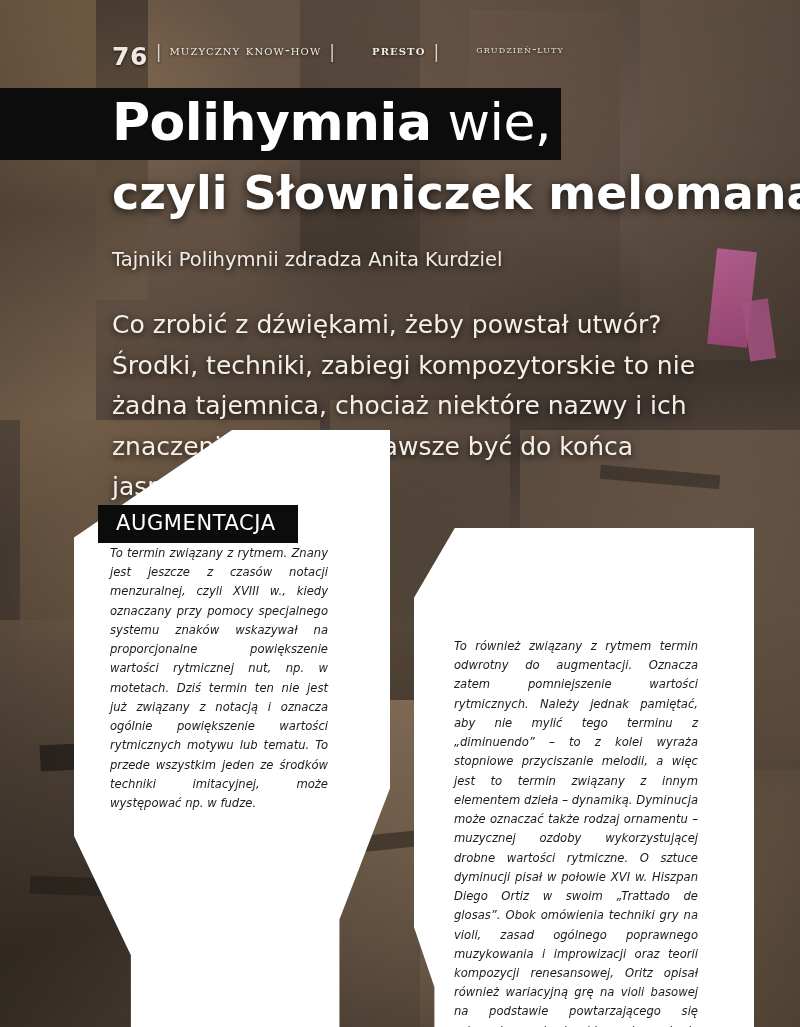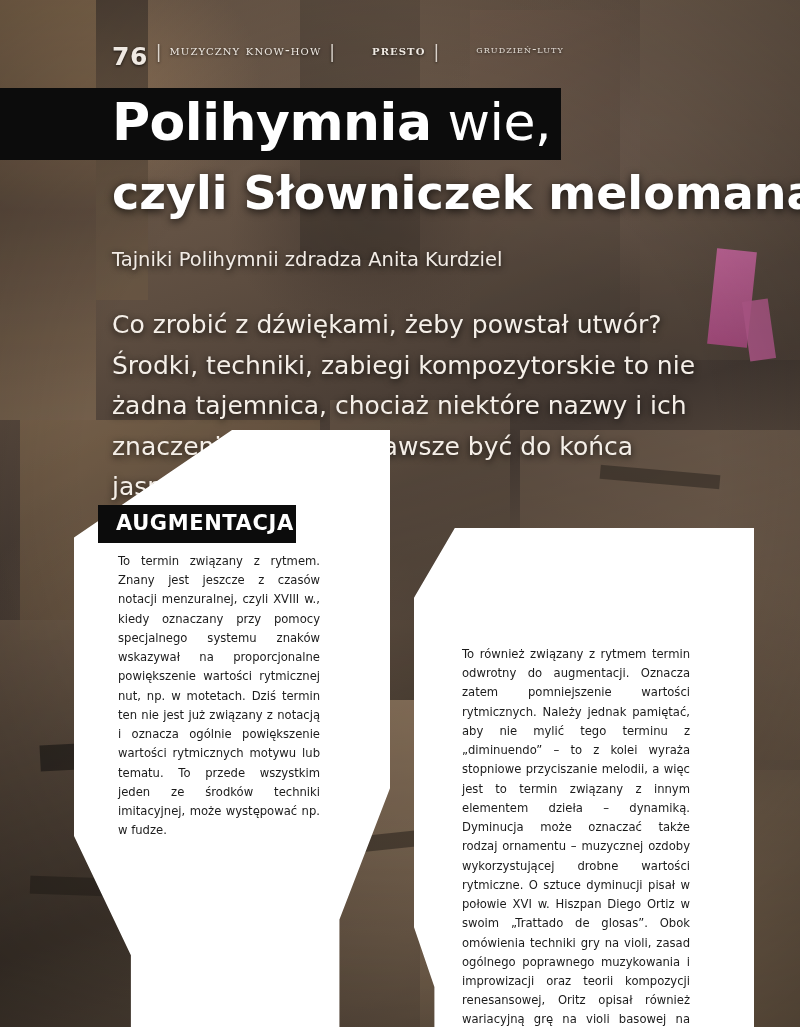--- a/index.html
+++ b/index.html
@@ -116,38 +116,38 @@
     left: 414px; top: 528px;
     width: 340px; height: 499px;
     clip-path: polygon(12% 0%, 100% 0%, 100% 100%, 6% 100%, 6% 92%, 0% 80%, 0% 14%);
   }
 
   .term-tag {
     position: absolute;
     background: #0c0c0c;
     color: #fff;
     font-size: 21px;
-    font-weight: 700;
+    font-weight: 400;
     letter-spacing: .6px;
-    padding: 6px 2px 8px 18px;
+    padding: 6px 22px 8px 18px;
   }
   .tag-left { left: 98px; top: 505px; }
   .tag-right { left: 442px; top: 597px; }
 
   .body-col {
     position: absolute;
     color: #1b1b1b;
     font-size: 11.6px;
     line-height: 1.66;
     text-align: justify;
     text-justify: inter-word;
   }
   .col-left { left: 110px; top: 544px; width: 218px; }
   .col-right { left: 454px; top: 637px; width: 244px; }
-  .body-col p { margin: 8px; }
+  .body-col p { margin: 0; font-style: italic; }
 </style>
 </head>
 <body>
 
 <div class="page">
 
   <div class="bg"></div>
   <div class="bg-strokes">
     <div class="st" style="left:0;top:0;width:96px;height:420px;background:linear-gradient(180deg,#8d7254,#5b4a3c,#7d6750);opacity:.9"></div>
     <div class="st" style="left:96px;top:0;width:52px;height:300px;background:linear-gradient(180deg,#4a3e34,#6b5844);opacity:.85"></div>

